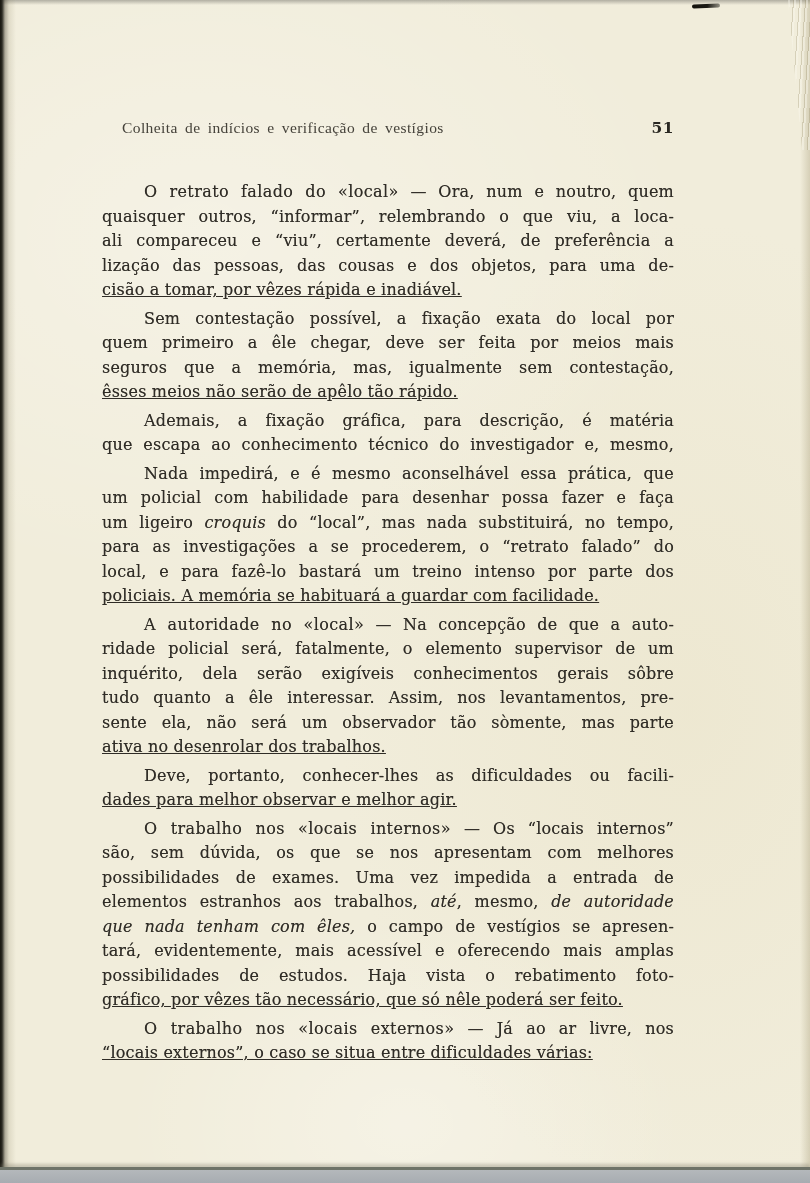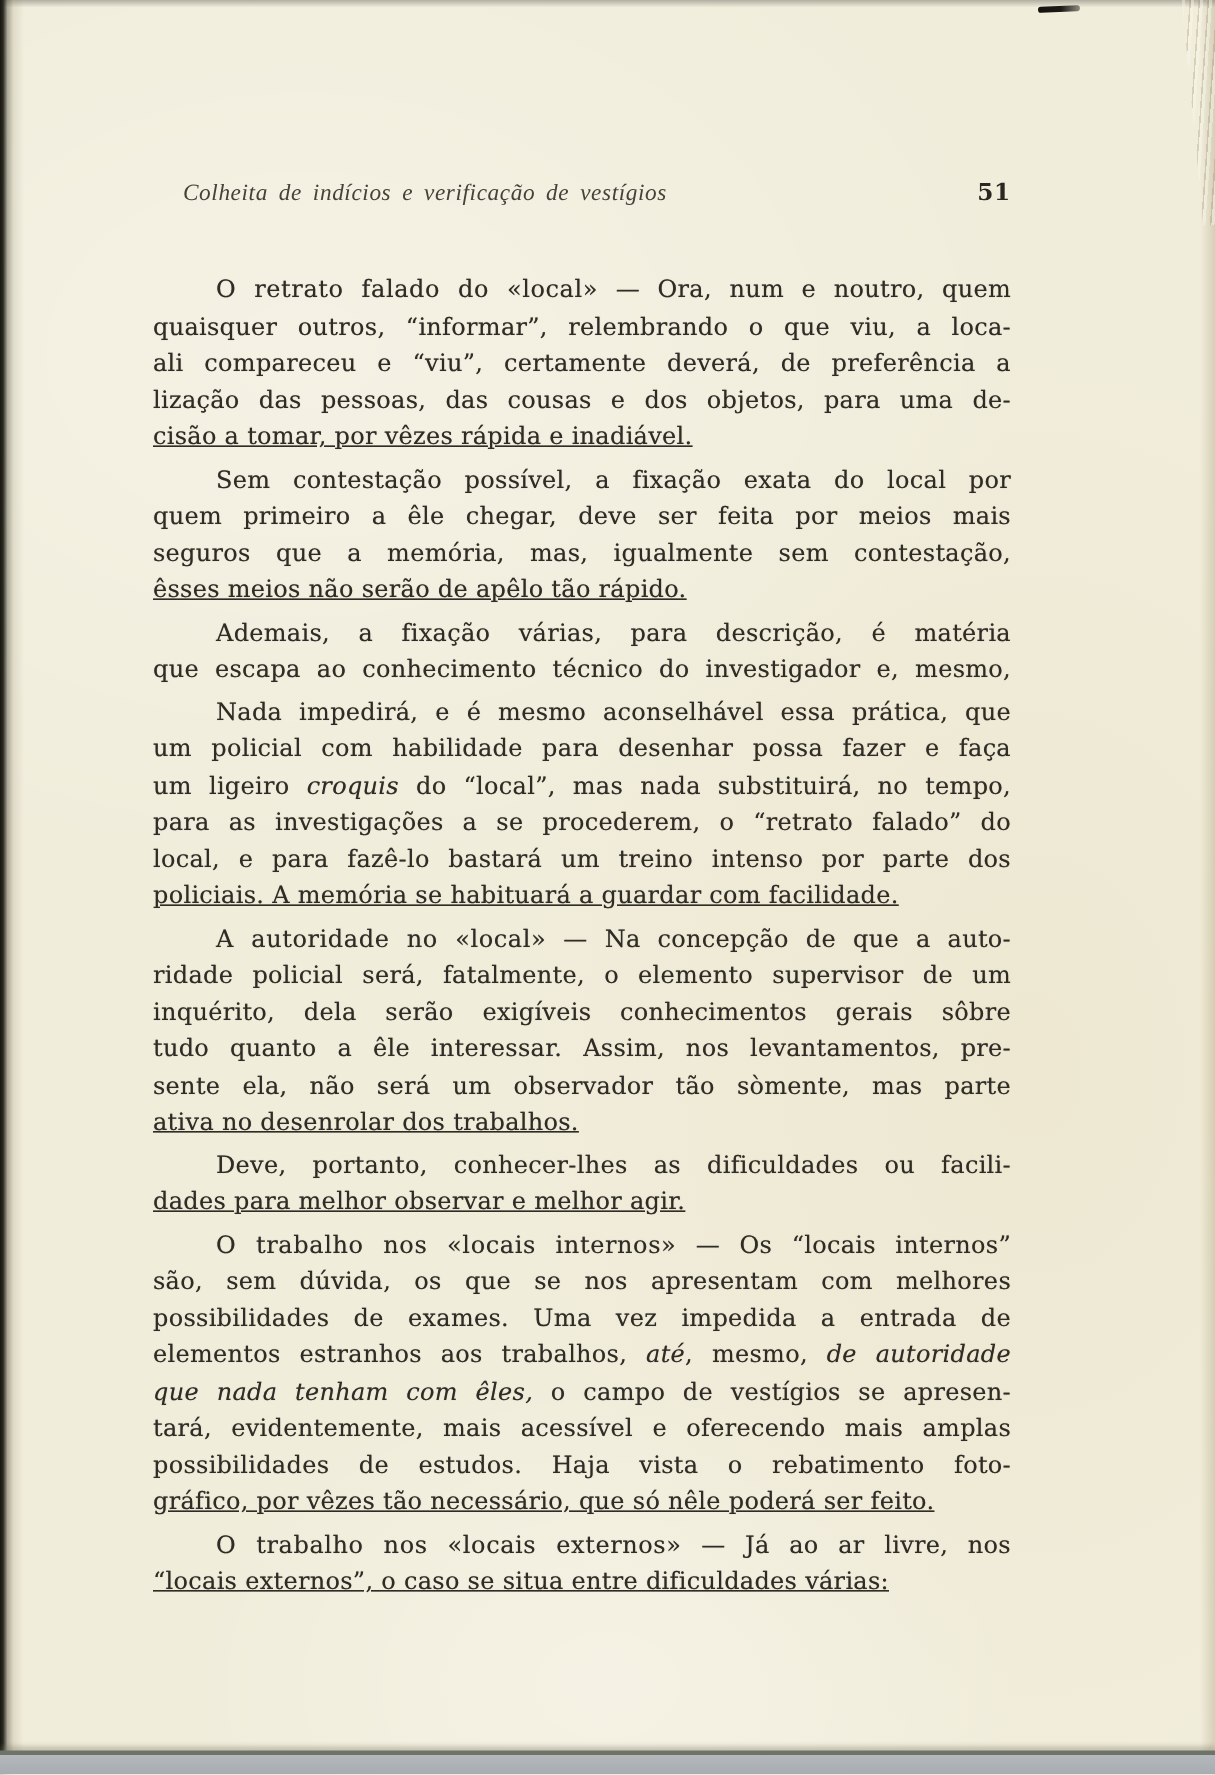--- a/index.html
+++ b/index.html
@@ -74,21 +74,20 @@
     position: absolute; left: 102px; top: 118px; width: 572px;
     color: var(--ink, #2f2c26);
   }
 
   .page-header {
     display: flex; justify-content: space-between; align-items: baseline;
     padding-left: 20px;
   }
   .running-title {
     font-family: "Liberation Serif", "DejaVu Serif", serif;
-    font-style: italic;
     font-size: 15.5px;
     letter-spacing: 0.4px;
     word-spacing: 3px;
     color: var(--header_ink, #45423a);
     text-align: right;
   }
   .page-number {
     font-family: "DejaVu Serif", serif;
     font-weight: 700;
     font-size: 15.5px;
@@ -132,21 +131,21 @@
           <div class="line"><span class="seg-normal">lização das pessoas, das cousas e dos objetos, para uma de-</span></div>
           <div class="line lastline"><span class="seg-normal">cisão a tomar, por vêzes rápida e inadiável.</span></div>
         </div>
         <div class="para">
           <div class="line first"><span class="seg-normal">Sem contestação possível, a fixação exata do local por</span></div>
           <div class="line"><span class="seg-normal">quem primeiro a êle chegar, deve ser feita por meios mais</span></div>
           <div class="line"><span class="seg-normal">seguros que a memória, mas, igualmente sem contestação,</span></div>
           <div class="line lastline"><span class="seg-normal">êsses meios não serão de apêlo tão rápido.</span></div>
         </div>
         <div class="para">
-          <div class="line first"><span class="seg-normal">Ademais, a fixação várias, para descrição, é matéria</span></div>
+          <div class="line first"><span class="seg-normal">Ademais, a fixação gráfica, para descrição, é matéria</span></div>
           <div class="line"><span class="seg-normal">que escapa ao conhecimento técnico do investigador e, mesmo,</span></div>
         </div>
         <div class="para">
           <div class="line first"><span class="seg-normal">Nada impedirá, e é mesmo aconselhável essa prática, que</span></div>
           <div class="line"><span class="seg-normal">um policial com habilidade para desenhar possa fazer e faça</span></div>
           <div class="line"><span class="seg-normal">um ligeiro </span><span class="seg-italic">croquis</span><span class="seg-normal"> do “local”, mas nada substituirá, no tempo,</span></div>
           <div class="line"><span class="seg-normal">para as investigações a se procederem, o “retrato falado” do</span></div>
           <div class="line"><span class="seg-normal">local, e para fazê-lo bastará um treino intenso por parte dos</span></div>
           <div class="line lastline"><span class="seg-normal">policiais. A memória se habituará a guardar com facilidade.</span></div>
         </div>

